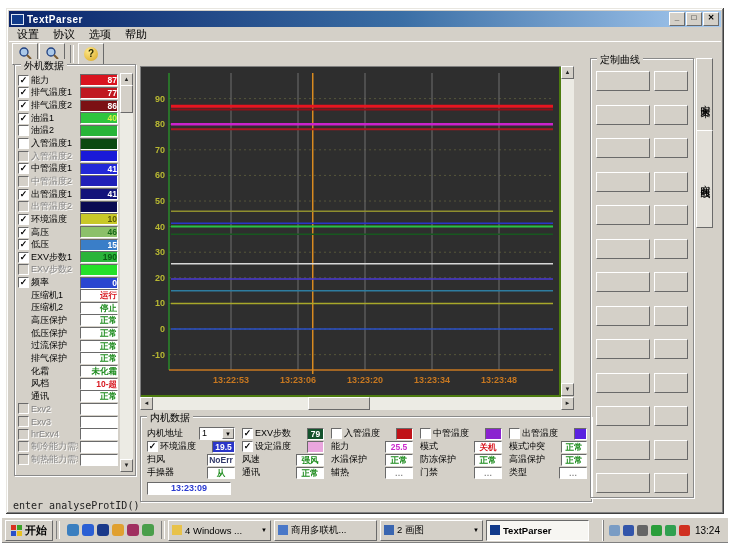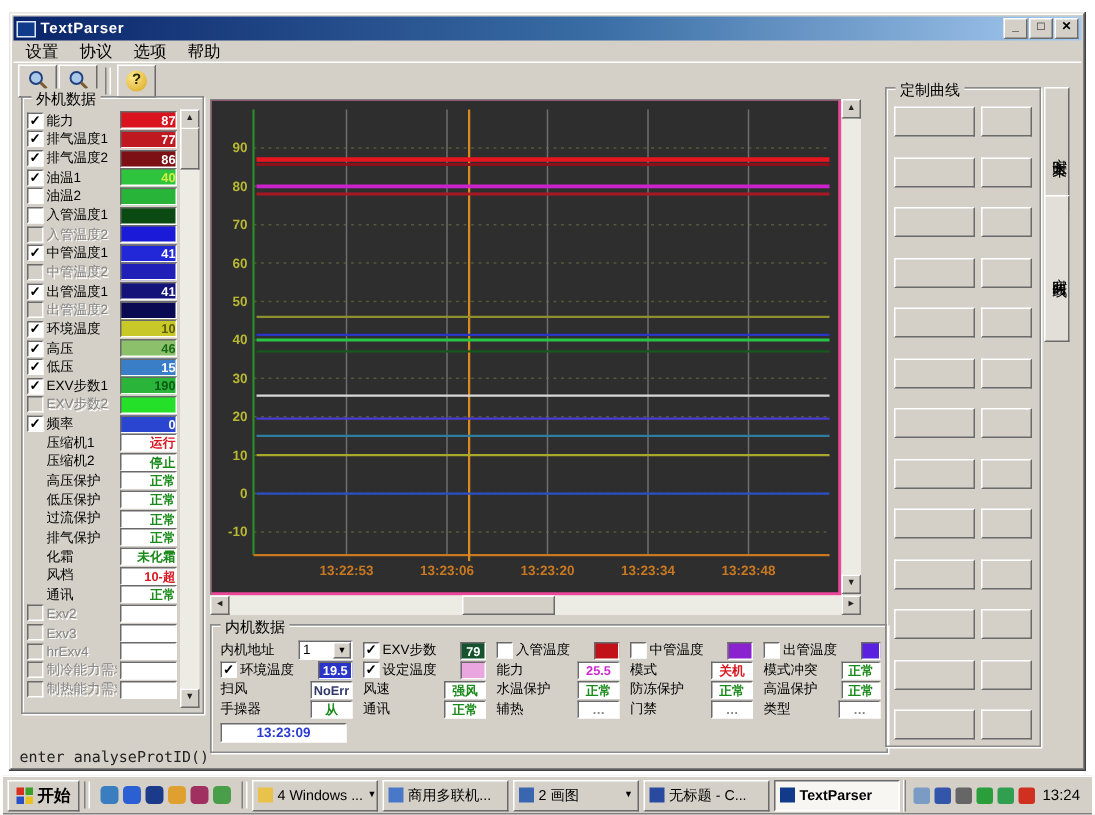--- a/index.html
+++ b/index.html
@@ -39,21 +39,21 @@
     border:1px solid;border-color:#6a6a6a #fff #fff #6a6a6a;}
   .o-badge.status,.o-badge.blank{background:#fff;}
   
   .vsb{width:13px;background:#ecebe4;}
   .sbb{width:11px;height:11px;font-size:6px;line-height:10px;text-align:center;color:#222;}
   .vsb .thumb{width:11px;height:26px;}
   #hscroll{display:flex;align-items:center;background:#ecebe4;}
   #hscroll .track{flex:1;position:relative;height:13px;}
   #hscroll .hthumb{position:absolute;left:38%;width:60px;height:11px;top:0;}
   
-  #chartbox{left:134px;top:58px;width:420px;height:330px;border:1px solid;border-color:#808080 #fff #fff #808080;background:#ec4899;}
+  #chartbox{left:134px;top:58px;width:420px;height:330px;border:1px solid;border-color:#808080 #fff #fff #808080;background:#4d7c0f;}
   #vscroll{left:555px;top:58px;width:13px;height:330px;display:flex;flex-direction:column;justify-content:space-between;align-items:center;}
   #hscrollwrap{left:134px;top:389px;width:434px;height:13px;}
   
   #indoor{left:134px;top:408px;width:450px;height:84px;}
   #indoor-groups{position:absolute;left:6px;top:10px;right:2px;bottom:2px;display:flex;gap:7px;}
   .ig{display:flex;flex-direction:column;}
   .ig-row{display:flex;align-items:center;height:13px;gap:16px;}
   .ig-label-cell{display:flex;align-items:center;gap:2px;flex:1;}
   .ig-label{font-size:9px;white-space:nowrap;}
   .ig-badge{width:26px;height:10px;font-size:8.5px;line-height:10px;text-align:center;font-weight:bold;
@@ -647,24 +647,20 @@
       </div>
       <div class="taskbtn r">
         <span class="ticn" style="background: rgb(74, 120, 200);"></span>
         <span>商用多联机...</span>
       </div>
       <div class="taskbtn r">
         <span class="ticn" style="background: rgb(58, 102, 176);"></span>
         <span>2 画图</span>
         <span class="grp">▼</span>
       </div>
-      <div class="taskbtn r">
-        <span class="ticn" style="background: rgb(42, 74, 160);"></span>
-        <span>无标题 - C...</span>
-      </div>
       <div class="taskbtn r active">
         <span class="ticn" style="background: rgb(18, 58, 138);"></span>
         <span>TextParser</span>
       </div>
     </div>
   <div id="tray">
     <span id="trayicons" style="display:flex;gap:3px;">
         <span class="tricon" style="background: rgb(122, 156, 196);"></span>
         <span class="tricon" style="background: rgb(51, 85, 170);"></span>
         <span class="tricon" style="background: rgb(102, 102, 102);"></span>

